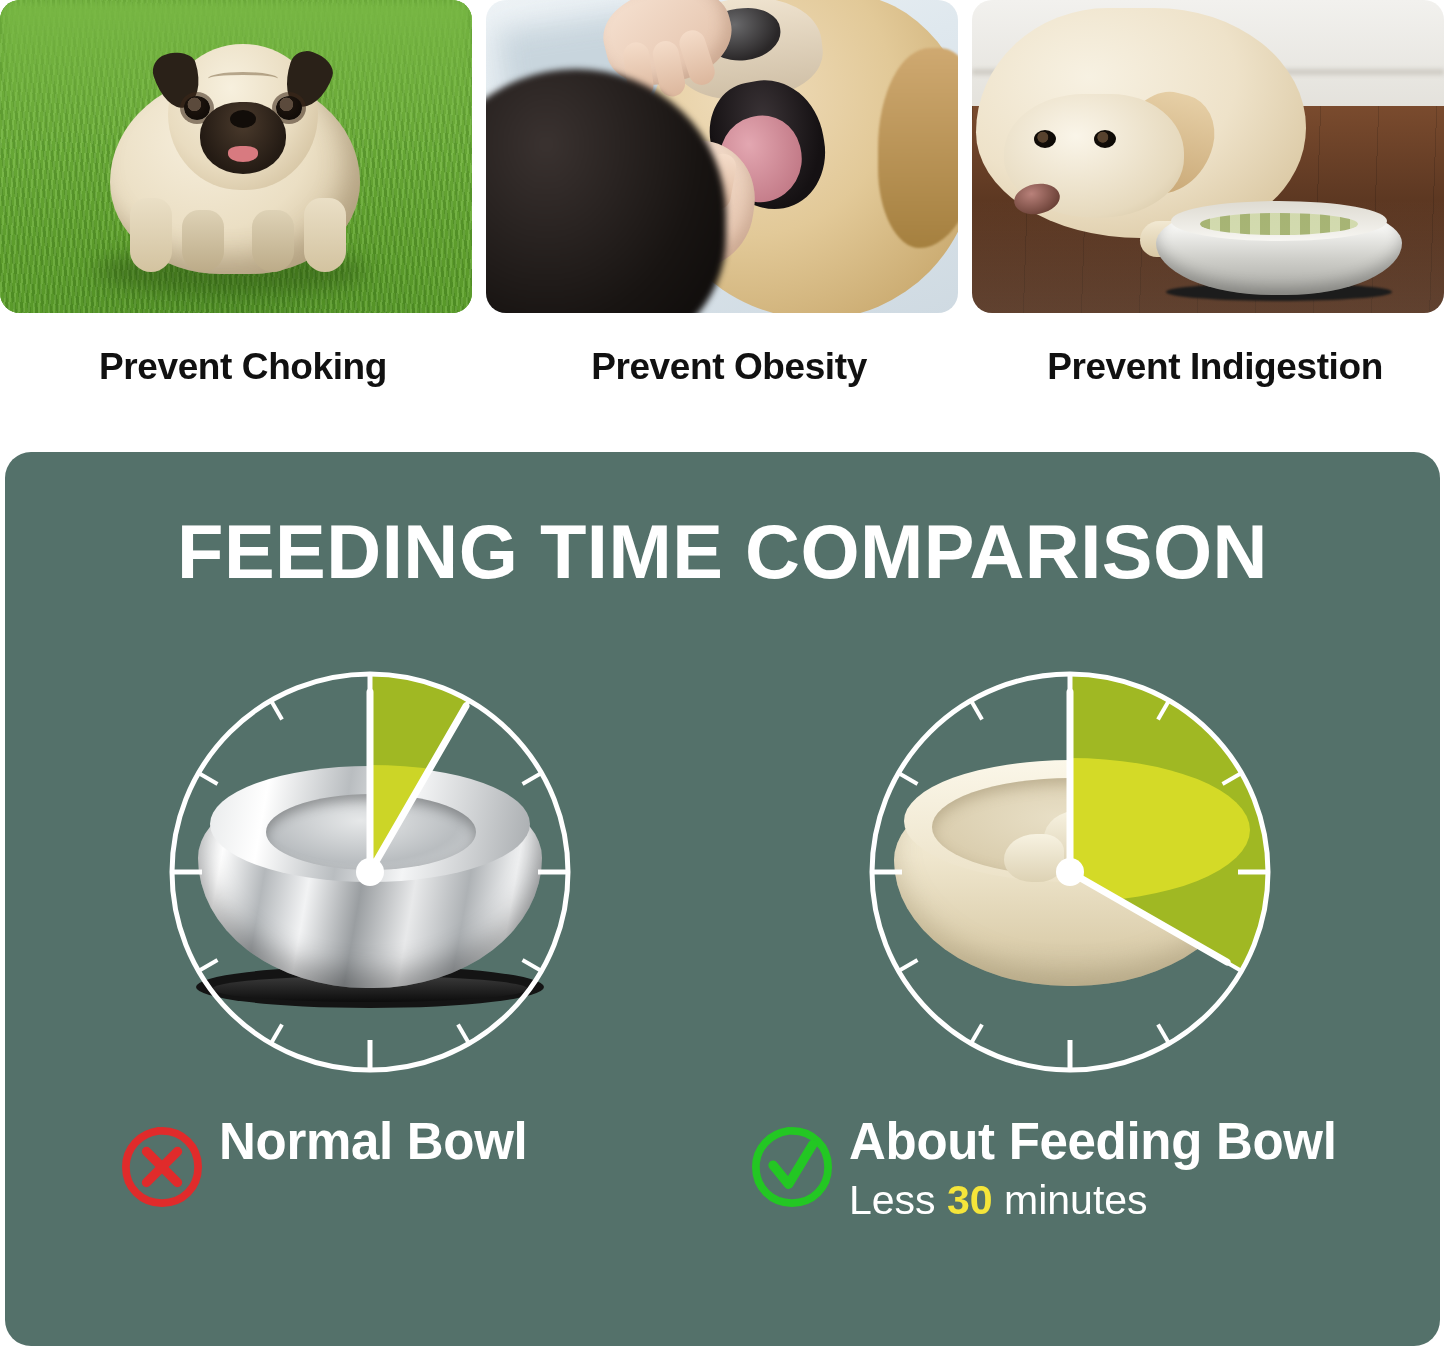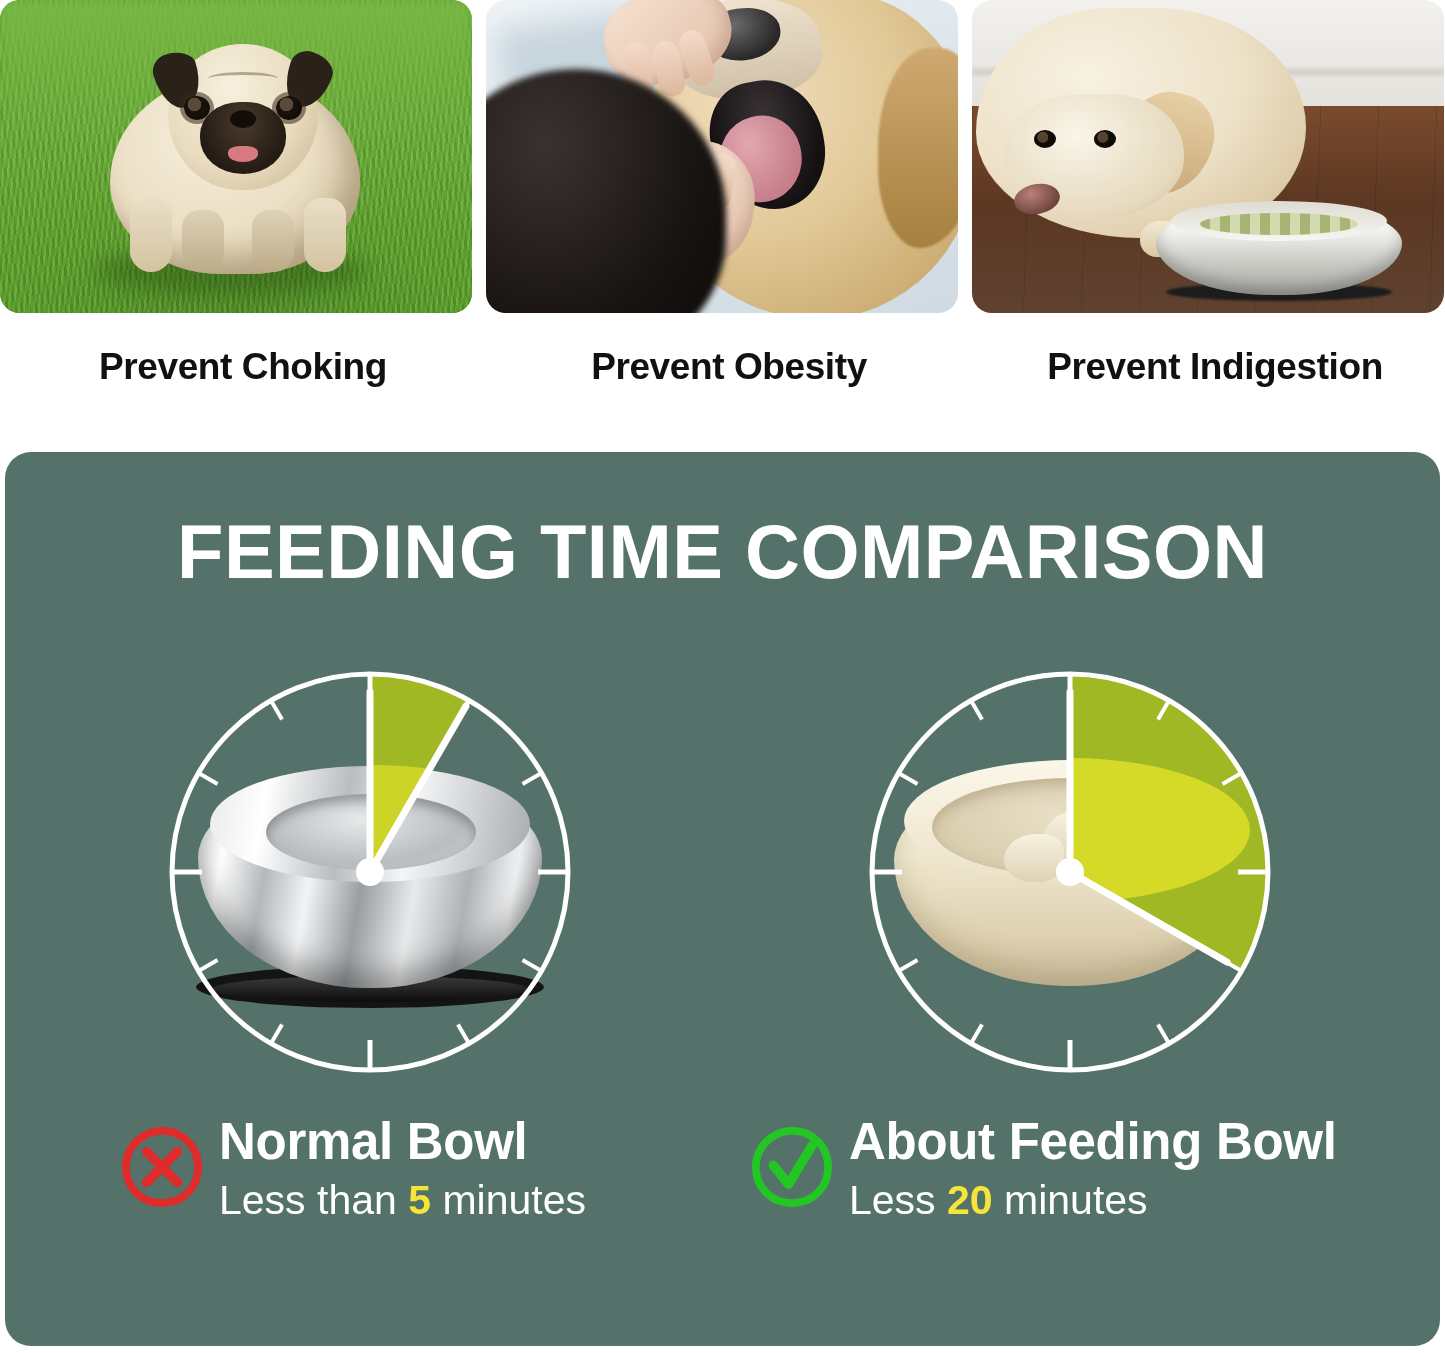--- a/index.html
+++ b/index.html
@@ -604,36 +604,31 @@
   <div class="legend">
 
     <div class="legend-item left">
       <svg class="legend-icon" viewBox="0 0 100 100">
         <path d="M50 8 C74 8 92 26 92 50 C92 74 74 92 50 92 C26 92 8 74 8 50 C8 28 24 11 46 8" fill="none" stroke="#e02b2b" stroke-width="9" stroke-linecap="round"></path>
         <path d="M32 32 L68 68" stroke="#e02b2b" stroke-width="11" stroke-linecap="round"></path>
         <path d="M68 32 L32 68" stroke="#e02b2b" stroke-width="11" stroke-linecap="round"></path>
       </svg>
       <div class="legend-text">
         <div class="legend-title">Normal Bowl</div>
-        <div class="legend-sub">
-          <span>Less than</span>
-          <span class="hl">5</span>
-          <span>minutes</span>
-        </div>
       </div>
     </div>
 
     <div class="legend-item right">
       <svg class="legend-icon" viewBox="0 0 100 100">
         <path d="M50 8 C74 8 92 26 92 50 C92 74 74 92 50 92 C26 92 8 74 8 50 C8 28 24 11 46 8" fill="none" stroke="#23c723" stroke-width="9" stroke-linecap="round"></path>
         <path d="M28 48 L46 70 L74 24" fill="none" stroke="#23c723" stroke-width="11" stroke-linecap="round" stroke-linejoin="round"></path>
       </svg>
       <div class="legend-text">
         <div class="legend-title">About Feeding Bowl</div>
         <div class="legend-sub">
           <span>Less</span>
-          <span class="hl">20</span>
+          <span class="hl">30</span>
           <span>minutes</span>
         </div>
       </div>
     </div>
   </div>
 </div>
 
 </body></html>

